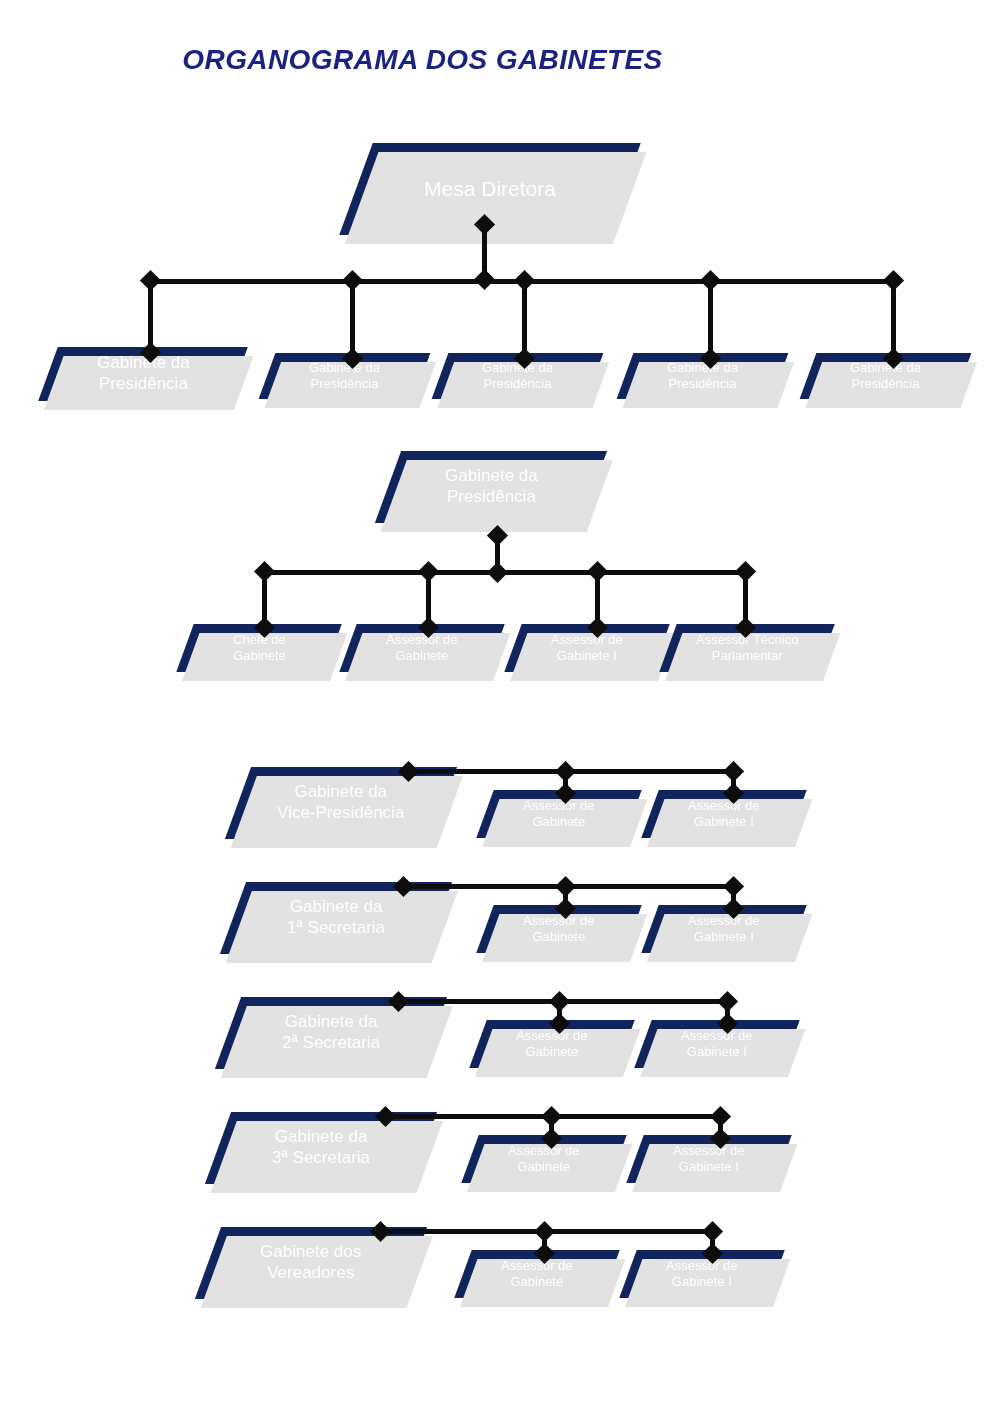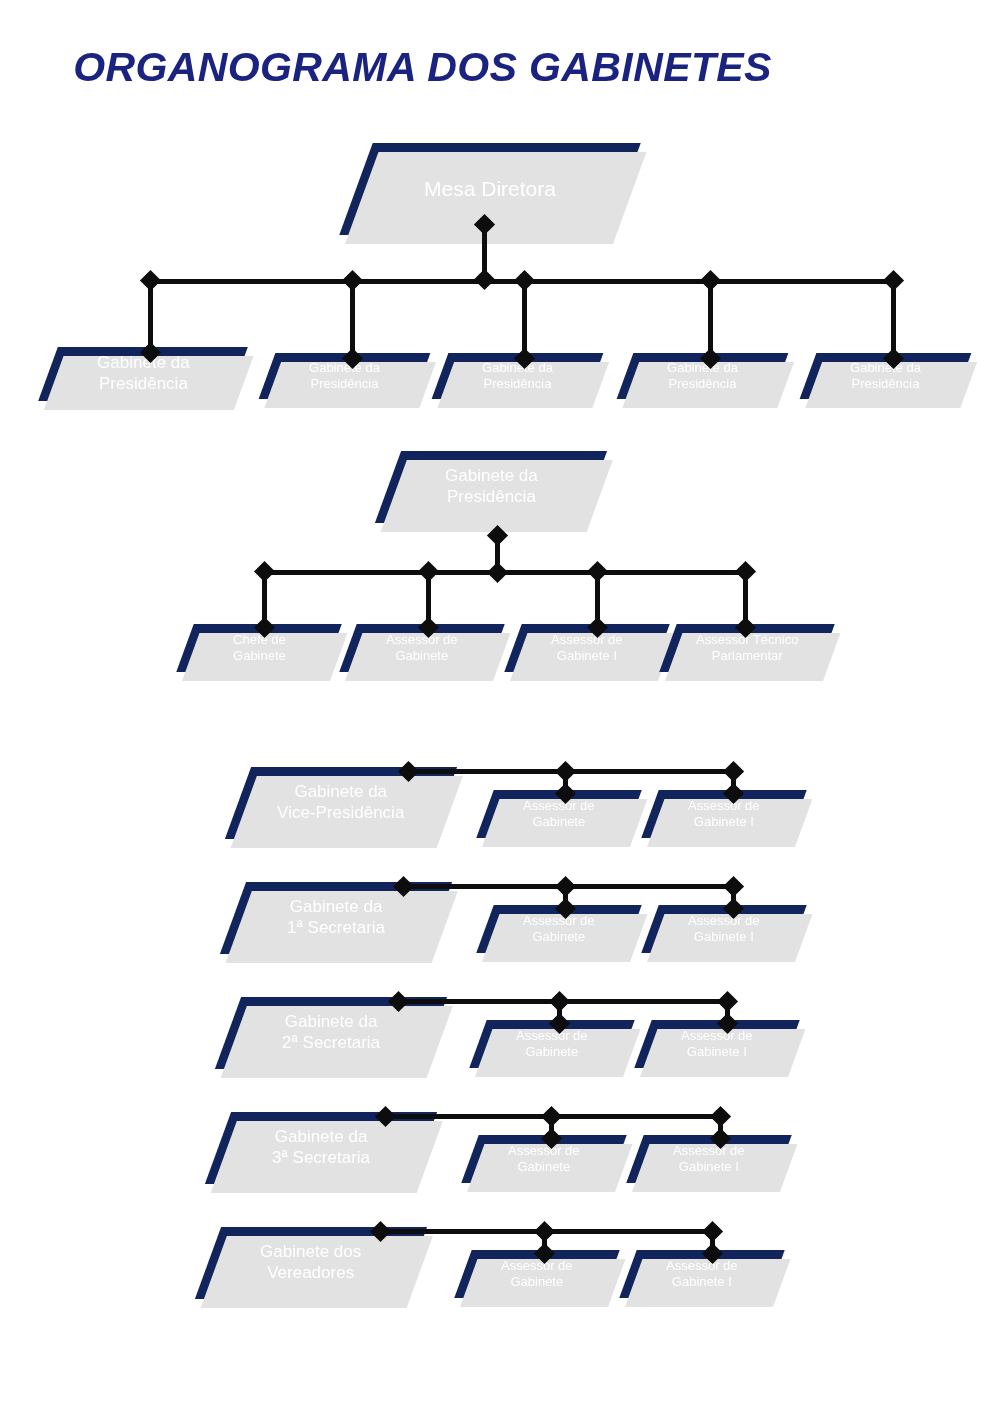--- a/index.html
+++ b/index.html
@@ -24,21 +24,21 @@
     height: 1425px;
   }
 
   
   .chart-title {
     position: absolute;
     left: 0;
     top: 44px;
     width: 845px;
     text-align: center;
-    font-size: 41px;
+    font-size: 28px;
     font-weight: 700;
     font-style: italic;
     letter-spacing: 0.4px;
     color: #1a2380;
     white-space: nowrap;
   }
 
   
   .node {
     position: absolute;

